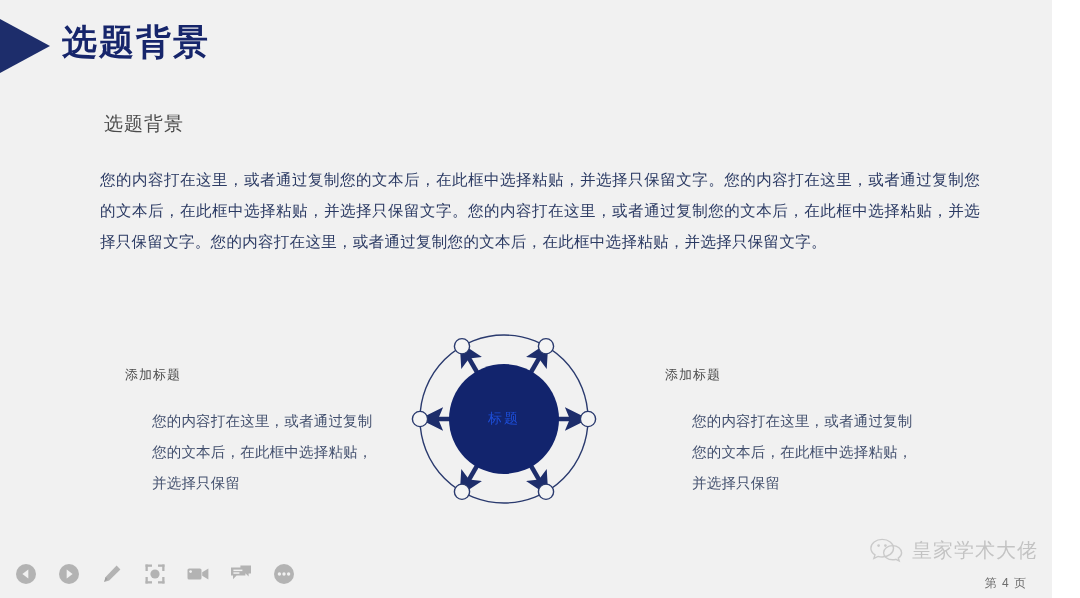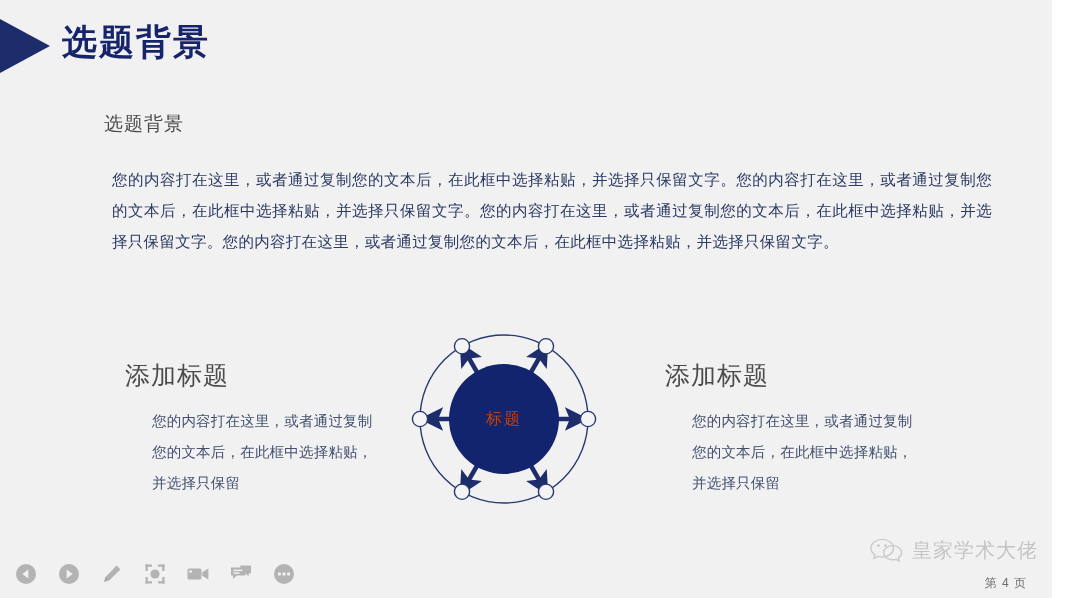--- a/index.html
+++ b/index.html
@@ -53,39 +53,39 @@
     position: absolute;
     left: 104px;
     top: 110px;
     font-size: 19px;
     color: #4b4b4b;
     letter-spacing: 1px;
     line-height: 28px;
   }
   #intro-paragraph {
     position: absolute;
-    left: 112px;
+    left: 100px;
     top: 164px;
     width: 880px;
     font-size: 15.5px;
     line-height: 31px;
     color: #2b3a63;
     letter-spacing: 0.3px;
     text-align: justify;
   }
 
   
   .side-block {
     position: absolute;
     width: 250px;
   }
   #block-left  { left: 125px; top: 362px; }
   #block-right { left: 665px; top: 362px; }
   .side-heading {
-    font-size: 25px;
+    font-size: 13px;
     color: #4b4b4b;
     letter-spacing: 1px;
     line-height: 26px;
     margin-bottom: 18px;
   }
   .side-body {
     font-size: 14.5px;
     line-height: 31px;
     color: #43506e;
     letter-spacing: 0.2px;
@@ -103,22 +103,22 @@
   #diagram svg { display: block; }
   #hub-label {
     position: absolute;
     left: 0;
     top: 0;
     width: 218px;
     height: 218px;
     display: flex;
     align-items: center;
     justify-content: center;
-    font-size: 16px;
-    color: #c2410c;
+    font-size: 14px;
+    color: #1d4ed8;
     letter-spacing: 2px;
     pointer-events: none;
     font-family: Liberation Mono, monospace;
   }
 
   
   #toolbar {
     position: absolute;
     left: 14px;
     bottom: 12px;

